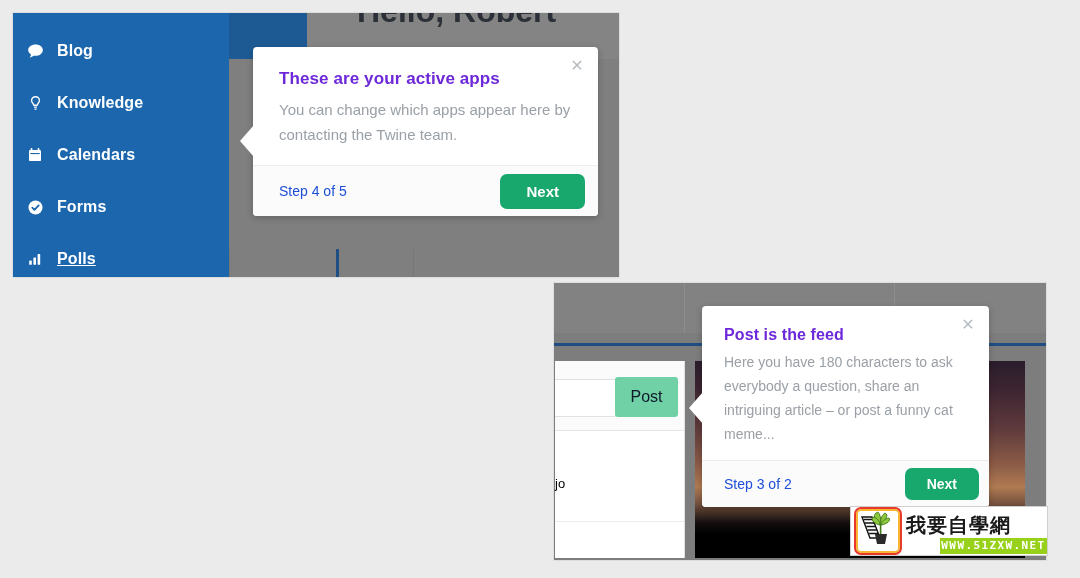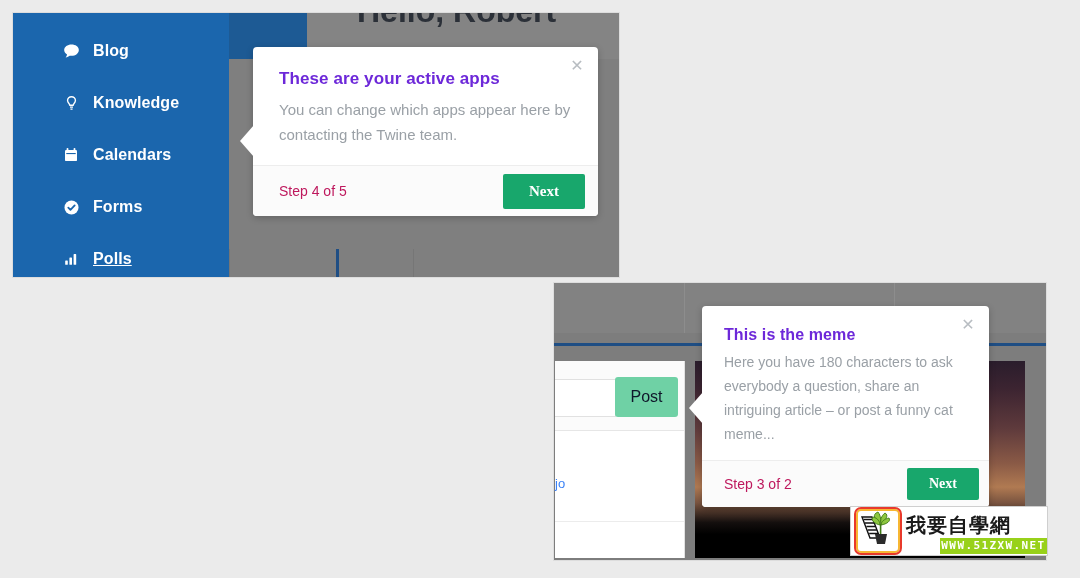--- a/index.html
+++ b/index.html
@@ -45,21 +45,20 @@
     background: #1d5a94;
   }
   .nav-item {
     position: absolute;
     left: 0;
     width: 216px;
     height: 52px;
     display: flex;
     align-items: center;
     color: #ffffff;
-    padding-left: 36px;
   }
   .nav-icon {
     width: 44px;
     display: flex;
     align-items: center;
     justify-content: center;
     flex: none;
     color: #ffffff;
   }
   .nav-label {
@@ -188,21 +187,21 @@
     font-size: 16px;
     display: flex;
     align-items: center;
     justify-content: center;
   }
   #p2-post-card-text {
     position: absolute;
     left: 0;
     top: 115px;
     font-size: 13px;
-    color: #3b82f6;
+    color: #000000;
     text-align: center;
   }
   #p2-card-div {
     position: absolute;
     left: 0; top: 160px;
     width: 129px;
     height: 1px;
     background: #ececec;
   }
   #p2-photo {
@@ -266,32 +265,32 @@
     background: #fbfbfb;
     height: 50px;
     display: flex;
     align-items: center;
     justify-content: space-between;
     padding: 0 13px 0 26px;
     border-radius: 0 0 4px 4px;
   }
   .tooltip-step {
     font-size: 14px;
-    color: #be185d;
+    color: #1d4ed8;
   }
   .tooltip-next {
     background: #18a76c;
     color: #ffffff;
     font-size: 15px;
     font-weight: bold;
     border: none;
-    border-radius: 2px;
+    border-radius: 7px;
     padding: 9px 26px;
     cursor: pointer;
-    font-family: Liberation Serif, serif;
+    font-family: Liberation Sans, sans-serif;
   }
   
   .tooltip-arrow {
     position: absolute;
     left: -13px;
     width: 0;
     height: 0;
     border-top: 16px solid transparent;
     border-bottom: 16px solid transparent;
     border-right: 14px solid #ffffff;
@@ -479,21 +478,21 @@
     </div>
 
     <div id="p2-photo"></div>
   </div>
 </div>
 
 <div class="tooltip" id="tooltip-feed">
   <div class="tooltip-arrow"></div>
   <div class="tooltip-body">
     <div class="tooltip-close">✕</div>
-    <h3 class="tooltip-title">This is the meme</h3>
+    <h3 class="tooltip-title">Post is the feed</h3>
     <p class="tooltip-text">Here you have 180 characters to ask everybody a question, share an intriguing article – or post a funny cat meme...</p>
   </div>
   <div class="tooltip-footer">
     <span class="tooltip-step">Step 3 of 2</span>
     <button class="tooltip-next">Next</button>
   </div>
 </div>
 
 <div id="watermark">
   <div id="wm-logo">

